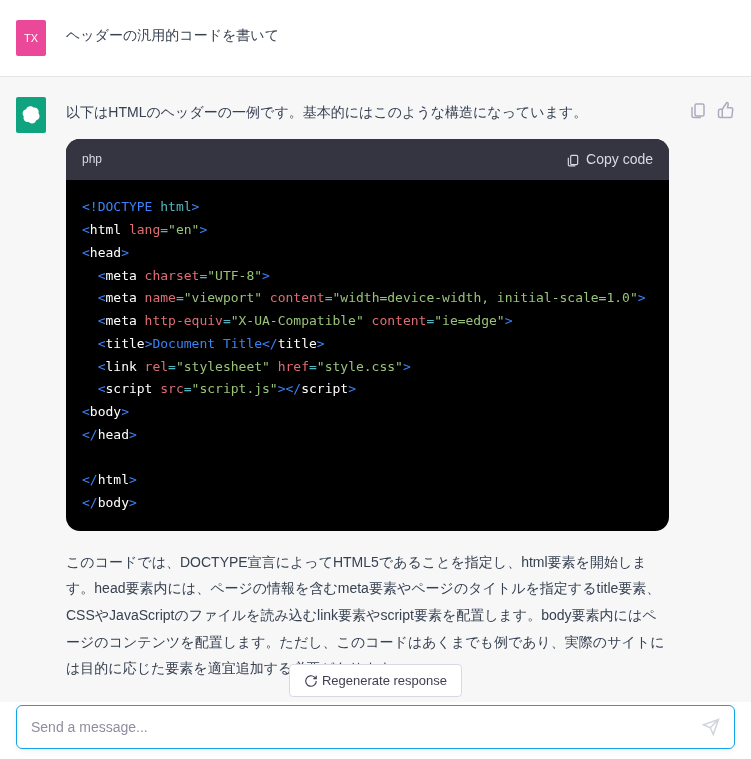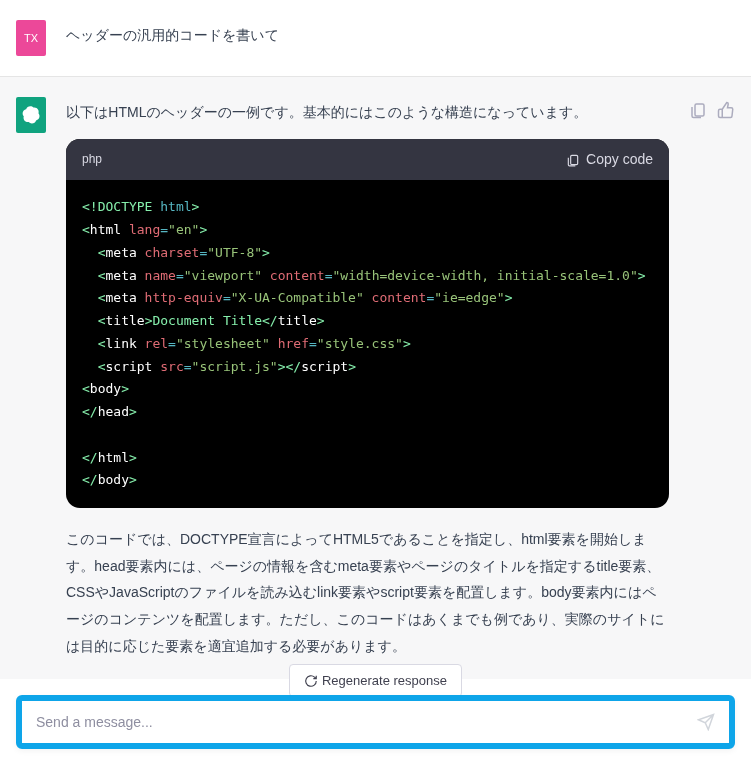--- a/index.html
+++ b/index.html
@@ -16,31 +16,31 @@
 .msg-actions { display: flex; gap: 10px; align-items: flex-start; padding-top: 4px; }
 .icon-btn { width: 18px; height: 18px; color: #acacbe; cursor: pointer; }
 .code-block { background: #000000; border-radius: 14px; margin: 14px 0 18px 0; overflow: hidden; }
 .code-header { background: #343541; display: flex; justify-content: space-between; align-items: center; padding: 8px 16px; font-size: 12px; color: #d9d9e3; }
 .code-lang { color: #d9d9e3; }
 .copy-btn { display: flex; align-items: center; gap: 6px; color: #d9d9e3; cursor: pointer; font-size: 14px; }
 .copy-btn svg { width: 14px; height: 14px; }
 .code-body { padding: 16px; font-family: "Consolas", "Monaco", monospace; font-size: 13px; line-height: 1.75; color: #ffffff; overflow-x: auto; }
 .code-body .line { white-space: pre; }
 .tok-tag { color: #ffffff; }
-.tok-angle { color: #86efac; }
+.tok-angle { color: #3b82f6; }
 .tok-attr { color: #e06c75; }
 .tok-eq { color: #56b6c2; }
 .tok-str { color: #98c379; }
 .tok-kw { color: #56b6c2; }
 .explain { font-size: 14px; line-height: 1.9; color: #374151; }
 .regen-wrap { position: absolute; bottom: 62px; left: 0; right: 0; display: flex; justify-content: center; }
 .regen-btn { display: flex; align-items: center; gap: 4px; background: #ffffff; border: 1px solid #d9d9e3; border-radius: 4px; padding: 8px 14px; font-size: 13px; color: #40414f; cursor: pointer; }
 .regen-btn svg { width: 14px; height: 14px; }
 .input-wrap { position: absolute; bottom: 10px; left: 16px; right: 16px; }
-.input-box { display: flex; background: #ffffff; border: 6px solid #0ea5e9; border-radius: 6px; box-shadow: 0 2px 6px rgba(0,0,0,0.05); padding: 12px 14px; }
+.input-box { display: flex; background: #ffffff; border: 1px solid #0ea5e9; border-radius: 6px; box-shadow: 0 2px 6px rgba(0,0,0,0.05); padding: 12px 14px; }
 .input-field { flex: 1; border: none; outline: none; font-size: 14px; color: #8e8ea0; background: transparent; }
 .input-field::placeholder { color: #8e8ea0; }
 .send-btn { width: 18px; height: 18px; color: #d1d5db; cursor: pointer; }
 </style>
 </head>
 <body>
 
 <div class="chat">
 
   <div class="msg-row msg-user">
@@ -64,20 +64,21 @@
             <svg viewBox="0 0 24 24" fill="none" stroke="currentColor" stroke-width="2">
                 <rect x="8" y="4" width="12" height="16" rx="2"></rect>
                 <path d="M4 8v12a2 2 0 0 0 2 2h10"></path>
               </svg>
             <span>Copy code</span>
           </div>
         </div>
         <div class="code-body">
 <div class="line"><span class="tok-angle">&lt;!DOCTYPE</span><span class="tok-kw"> html</span><span class="tok-angle">&gt;</span></div>
 <div class="line"><span class="tok-angle">&lt;</span><span class="tok-tag">html</span><span class="tok-attr"> lang</span><span class="tok-eq">=</span><span class="tok-str">"en"</span><span class="tok-angle">&gt;</span></div>
+<div class="line"><span class="tok-angle">&lt;</span><span class="tok-tag">head</span><span class="tok-angle">&gt;</span></div>
 <div class="line"><span class="tok-angle">  &lt;</span><span class="tok-tag">meta</span><span class="tok-attr"> charset</span><span class="tok-eq">=</span><span class="tok-str">"UTF-8"</span><span class="tok-angle">&gt;</span></div>
 <div class="line"><span class="tok-angle">  &lt;</span><span class="tok-tag">meta</span><span class="tok-attr"> name</span><span class="tok-eq">=</span><span class="tok-str">"viewport"</span><span class="tok-attr"> content</span><span class="tok-eq">=</span><span class="tok-str">"width=device-width, initial-scale=1.0"</span><span class="tok-angle">&gt;</span></div>
 <div class="line"><span class="tok-angle">  &lt;</span><span class="tok-tag">meta</span><span class="tok-attr"> http-equiv</span><span class="tok-eq">=</span><span class="tok-str">"X-UA-Compatible"</span><span class="tok-attr"> content</span><span class="tok-eq">=</span><span class="tok-str">"ie=edge"</span><span class="tok-angle">&gt;</span></div>
 <div class="line"><span class="tok-angle">  &lt;</span><span class="tok-tag">title</span><span class="tok-angle">&gt;Document Title&lt;/</span><span class="tok-tag">title</span><span class="tok-angle">&gt;</span></div>
 <div class="line"><span class="tok-angle">  &lt;</span><span class="tok-tag">link</span><span class="tok-attr"> rel</span><span class="tok-eq">=</span><span class="tok-str">"stylesheet"</span><span class="tok-attr"> href</span><span class="tok-eq">=</span><span class="tok-str">"style.css"</span><span class="tok-angle">&gt;</span></div>
 <div class="line"><span class="tok-angle">  &lt;</span><span class="tok-tag">script</span><span class="tok-attr"> src</span><span class="tok-eq">=</span><span class="tok-str">"script.js"</span><span class="tok-angle">&gt;&lt;/</span><span class="tok-tag">script</span><span class="tok-angle">&gt;</span></div>
 <div class="line"><span class="tok-angle">&lt;</span><span class="tok-tag">body</span><span class="tok-angle">&gt;</span></div>
 <div class="line"><span class="tok-angle">&lt;/</span><span class="tok-tag">head</span><span class="tok-angle">&gt;</span></div>
 <div class="line"><span></span>&nbsp;</div>
 <div class="line"><span class="tok-angle">&lt;/</span><span class="tok-tag">html</span><span class="tok-angle">&gt;</span></div>

